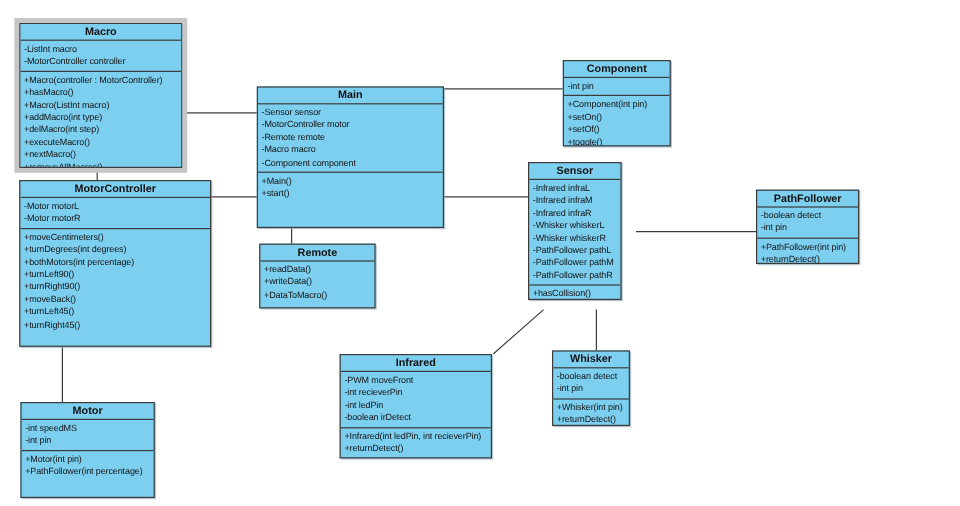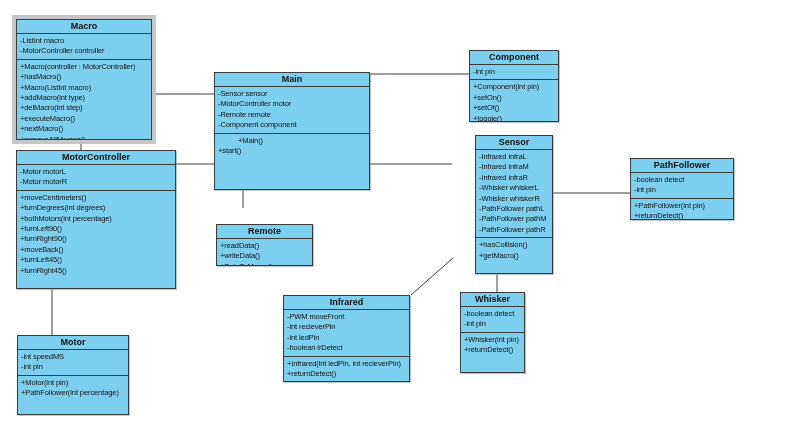--- a/index.html
+++ b/index.html
@@ -93,29 +93,30 @@
         <div class="member">+PathFollower(int percentage)</div>
       </div>
   </div>
 
   <div class="uml-class" style="left:214px;top:72px;width:156px;height:118px">
     <div class="cls-title">Main</div>
     <div class="cls-attrs">
         <div class="member">-Sensor sensor</div>
         <div class="member">-MotorController motor</div>
         <div class="member">-Remote remote</div>
+        <div class="member">-Macro macro</div>
         <div class="member">-Component component</div>
       </div>
     <div class="cls-methods">
-        <div class="member" style=" margin-left: 20px;">+Main()</div>
+        <div class="member" style="">+Main()</div>
         <div class="member">+start()</div>
       </div>
   </div>
 
-  <div class="uml-class" style="left:216px;top:224px;width:97px;height:42px">
+  <div class="uml-class" style="left:216px;top:203px;width:97px;height:54px">
     <div class="cls-title">Remote</div>
     <div class="cls-methods">
         <div class="member">+readData()</div>
         <div class="member">+writeData()</div>
         <div class="member">+DataToMacro()</div>
       </div>
   </div>
 
   <div class="uml-class" style="left:469px;top:50px;width:90px;height:72px">
     <div class="cls-title">Component</div>
@@ -123,39 +124,39 @@
         <div class="member">-int pin</div>
       </div>
     <div class="cls-methods">
         <div class="member">+Component(int pin)</div>
         <div class="member">+setOn()</div>
         <div class="member">+setOf()</div>
         <div class="member">+toggle()</div>
       </div>
   </div>
 
-  <div class="uml-class" style="left:475px;top:135px;width:78px;height:139px">
+  <div class="uml-class" style="left:440px;top:135px;width:78px;height:115px">
     <div class="cls-title">Sensor</div>
     <div class="cls-attrs">
         <div class="member">-Infrared infraL</div>
         <div class="member">-Infrared infraM</div>
         <div class="member">-Infrared infraR</div>
         <div class="member">-Whisker whiskerL</div>
         <div class="member">-Whisker whiskerR</div>
         <div class="member">-PathFollower pathL</div>
         <div class="member">-PathFollower pathM</div>
         <div class="member">-PathFollower pathR</div>
       </div>
     <div class="cls-methods">
         <div class="member">+hasCollision()</div>
         <div class="member">+getMacro()</div>
       </div>
   </div>
 
-  <div class="uml-class" style="left:630px;top:158px;width:104px;height:62px">
+  <div class="uml-class" style="left:630px;top:158px;width:86px;height:62px">
     <div class="cls-title">PathFollower</div>
     <div class="cls-attrs">
         <div class="member">-boolean detect</div>
         <div class="member">-int pin</div>
       </div>
     <div class="cls-methods">
         <div class="member">+PathFollower(int pin)</div>
         <div class="member">+returnDetect()</div>
       </div>
   </div>
@@ -167,21 +168,21 @@
         <div class="member">-int recieverPin</div>
         <div class="member">-int ledPin</div>
         <div class="member">-boolean irDetect</div>
       </div>
     <div class="cls-methods">
         <div class="member">+Infrared(int ledPin, int recieverPin)</div>
         <div class="member">+returnDetect()</div>
       </div>
   </div>
 
-  <div class="uml-class" style="left:460px;top:292px;width:65px;height:81px">
+  <div class="uml-class" style="left:460px;top:292px;width:65px;height:63px">
     <div class="cls-title">Whisker</div>
     <div class="cls-attrs">
         <div class="member">-boolean detect</div>
         <div class="member">-int pin</div>
       </div>
     <div class="cls-methods">
         <div class="member">+Whisker(int pin)</div>
         <div class="member">+returnDetect()</div>
       </div>
   </div>

